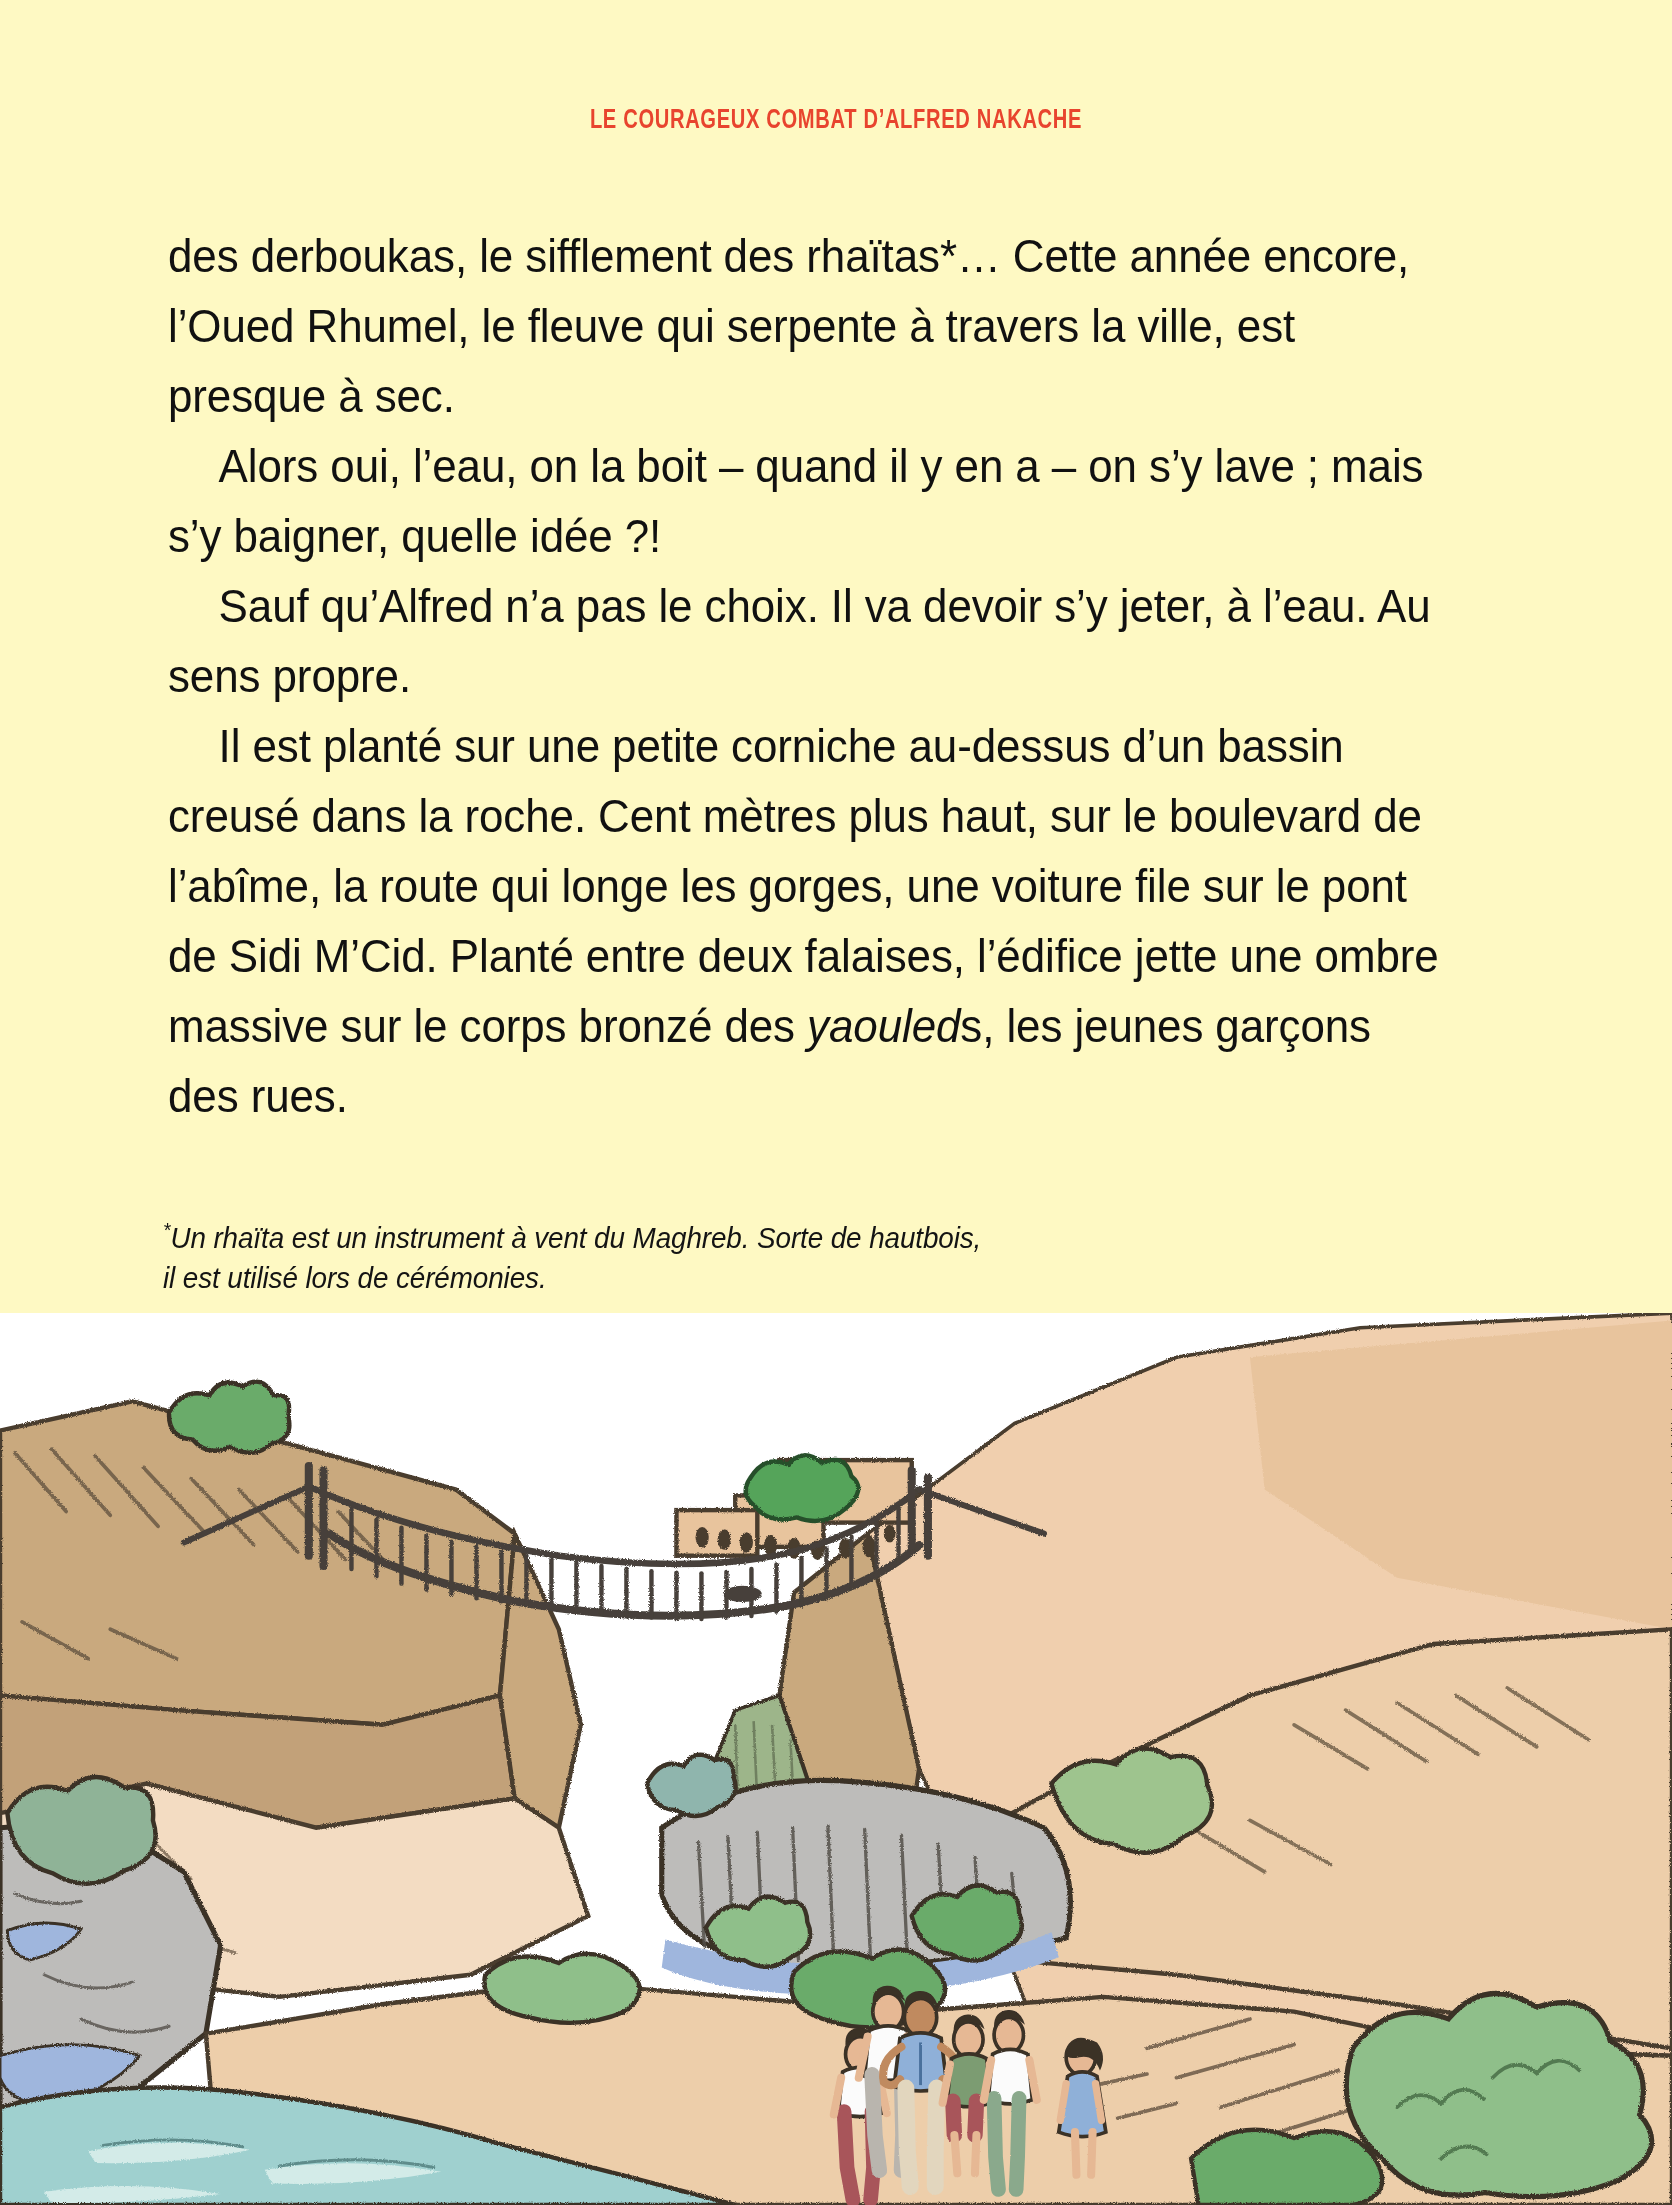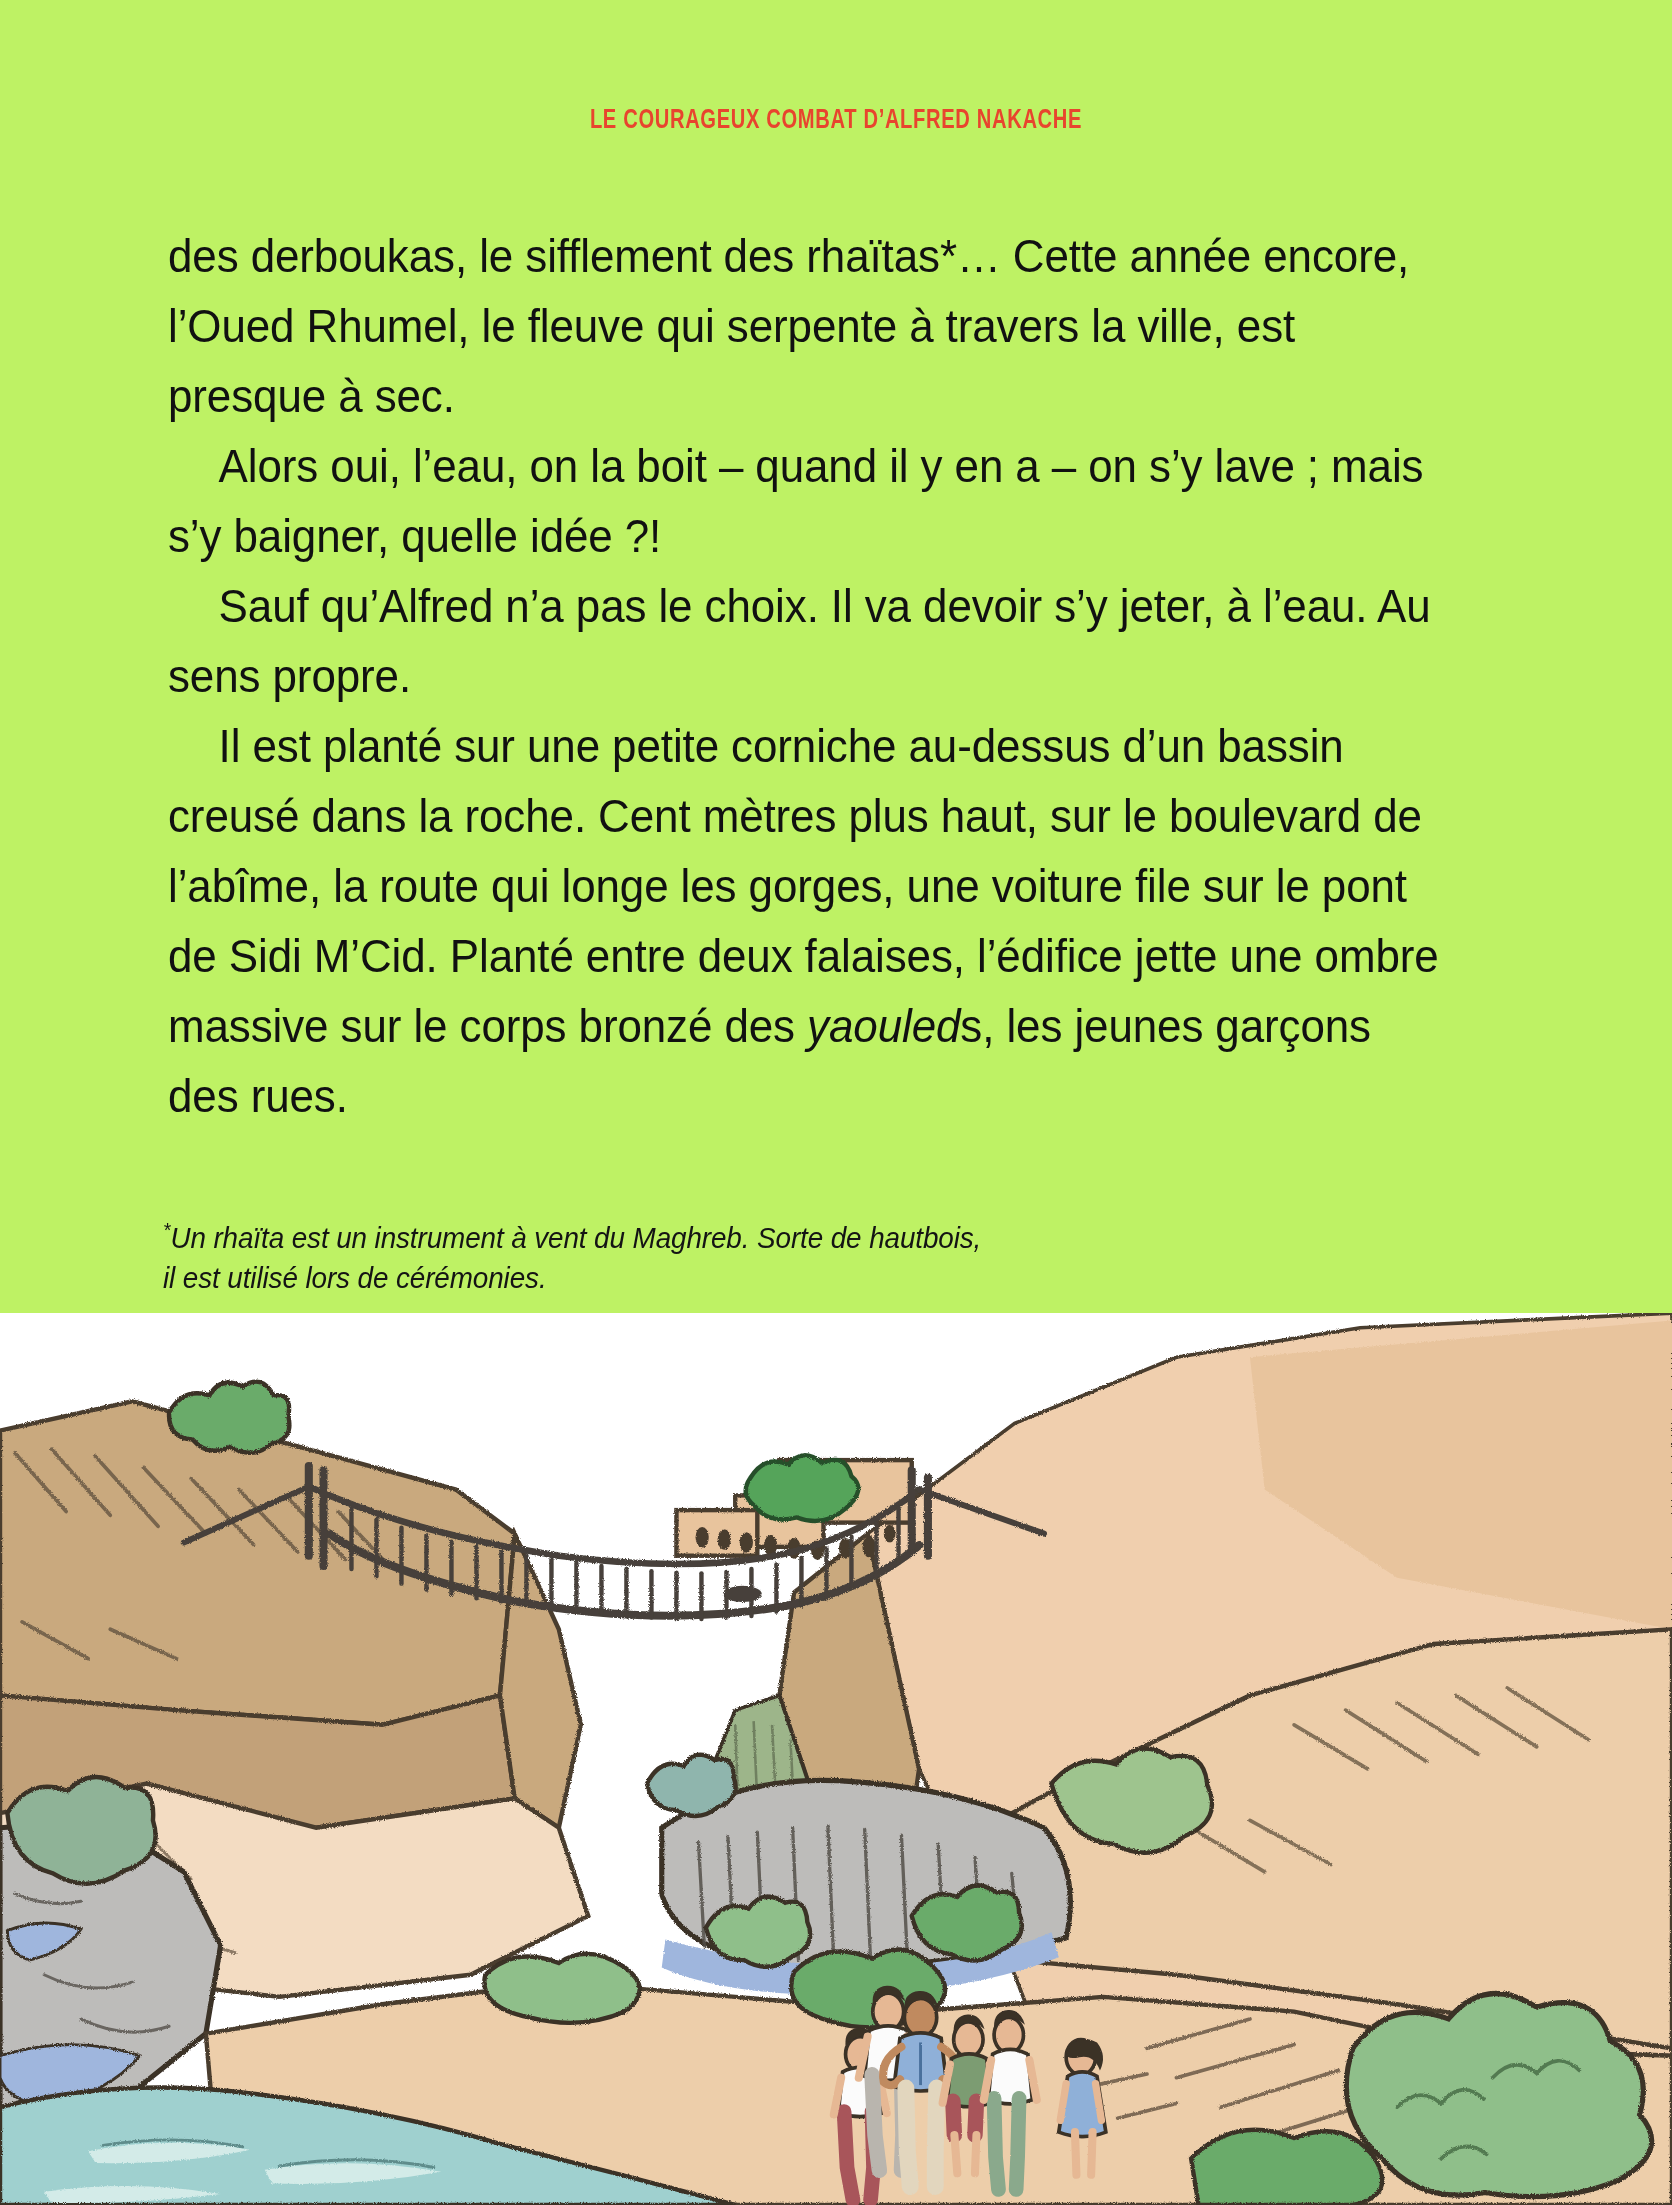--- a/index.html
+++ b/index.html
@@ -3,21 +3,21 @@
 <meta charset="utf-8">
 <style>
   html,body{margin:0;padding:0;}
   body{
     width:1672px;height:2205px;
     background:#ffffff;
     font-family:"Liberation Sans", sans-serif;
     overflow:hidden;
     position:relative;
   }
-  .page{position:relative;width:1672px;height:2205px;background:#bef264;}
+  .page{position:relative;width:1672px;height:2205px;background:#fef9c3;}
 
   
   .running-head{
     position:absolute;top:103px;left:0;width:1672px;
     text-align:center;
     color:#E8442E;
     font-family:"Liberation Sans", sans-serif;
     font-weight:700;
     font-size:28px;
     letter-spacing:0.9px;

